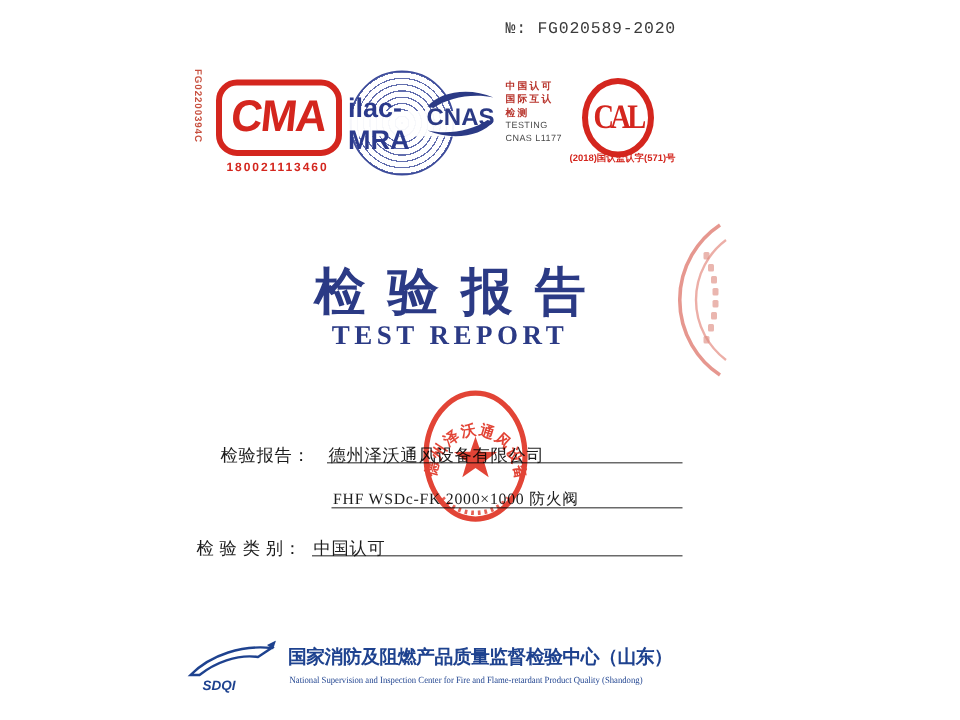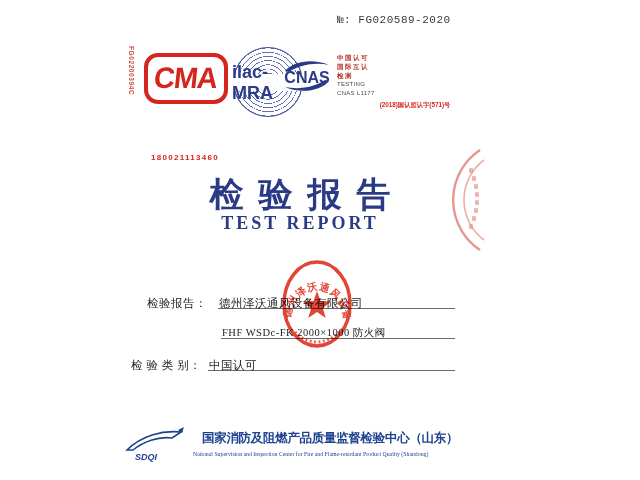--- a/index.html
+++ b/index.html
@@ -12,21 +12,21 @@
               font-size:11px;color:#3b3b3b;letter-spacing:0.5px;}
 
   
   .cma-vertical{left:128px;top:46px;writing-mode:vertical-rl;font-size:6.5px;
                 font-weight:bold;color:#c8503f;letter-spacing:0.6px;}
   .cma-box{left:144px;top:53px;width:76px;height:43px;border:4px solid #d4261e;
            border-radius:14px;display:flex;align-items:center;justify-content:center;}
   .cma-text{font-weight:bold;font-size:29px;color:#d4261e;letter-spacing:-1px;
             transform:skewX(-6deg) scaleY(1.02);}
   .cma-number{left:140px;top:107px;width:90px;text-align:center;font-size:8px;
-              font-weight:bold;color:#d4261e;letter-spacing:1.3px;margin-top:46px;}
+              font-weight:bold;color:#d4261e;letter-spacing:1.3px;}
 
   .ilac{left:233px;top:47px;width:70px;height:70px;border-radius:50%;
         border:1px solid #3b4a9a;box-sizing:border-box;
         background:repeating-radial-gradient(circle at 50% 50%,
            rgba(59,74,154,0.8) 0 0.8px, transparent 0.8px 4.2px);}
   .ilac-band{position:absolute;left:-2px;right:-2px;top:26px;height:17px;
              background:rgba(255,255,255,0.95);display:flex;align-items:center;
              justify-content:center;}
   .ilac-text{font-size:18px;font-weight:bold;color:#2b3a8c;}
 
@@ -55,21 +55,21 @@
   .u-line{position:absolute;height:1px;background:#6a6a6a;z-index:1;}
 
   
   .seal{left:281px;top:258px;mix-blend-mode:multiply;opacity:0.92;z-index:5;}
   
   .partial-seal{left:446px;top:148px;filter:blur(0.4px);opacity:0.85;z-index:4;}
 
   
   .sdqi-svg{left:120px;top:427px;}
   .footer-zh{left:192px;top:430px;font-size:12.5px;font-weight:bold;color:#1e428f;
-             letter-spacing:-0.3px;white-space:nowrap;margin-left:10px;}
+             letter-spacing:-0.3px;white-space:nowrap;}
   .footer-en{left:193px;top:450px;font-size:6.3px;color:#1e428f;white-space:nowrap;
              font-family:"Liberation Serif",serif;transform:scaleX(0.92);
              transform-origin:left top;}
 </style>
 </head>
 <body>
 
 <div id="page">
 
   <div class="abs doc-number"><span>№:</span>
@@ -95,20 +95,23 @@
   </svg>
 
   <div class="abs cnas-caption">
     <div class="zh">中国认可</div>
     <div class="zh">国际互认</div>
     <div class="zh">检测</div>
     <div class="en">TESTING</div>
     <div class="en">CNAS L1177</div>
   </div>
 
+  <div class="abs cal-circle">
+    <span class="cal-text">CAL</span>
+  </div>
   <div class="abs cal-caption">(2018)国认监认字(571)号</div>
 
   <div class="abs title-en">TEST REPORT</div>
   <div class="abs title-zh">检验报告</div>
 
   <svg class="abs partial-seal" width="42" height="104" viewBox="0 0 42 104">
     <path d="M34 2 A60 60 0 0 0 34 102" stroke="#e2867c" stroke-width="2.4" fill="none"></path>
     <path d="M38 12 A50 50 0 0 0 38 92" stroke="#e9a198" stroke-width="1.6" fill="none"></path>
     <g fill="#d97b6e" opacity="0.65">
       <rect x="23" y="20" width="4" height="5" rx="1"></rect>

